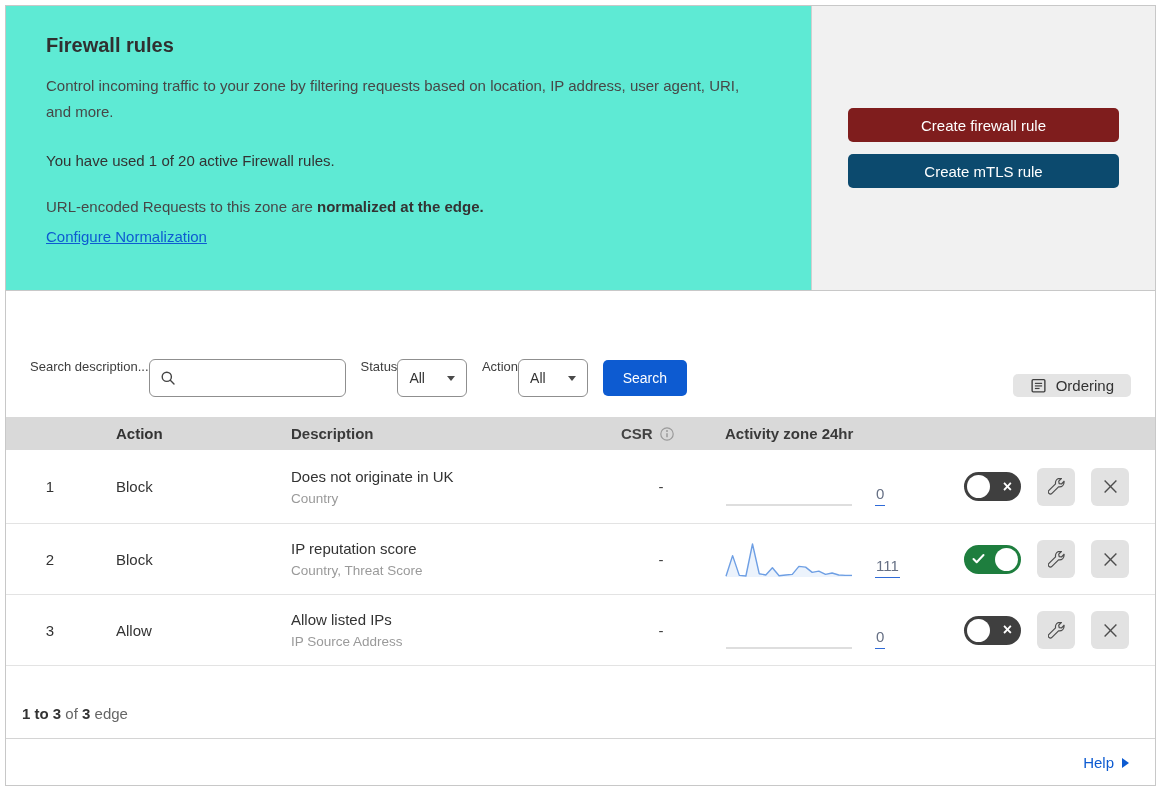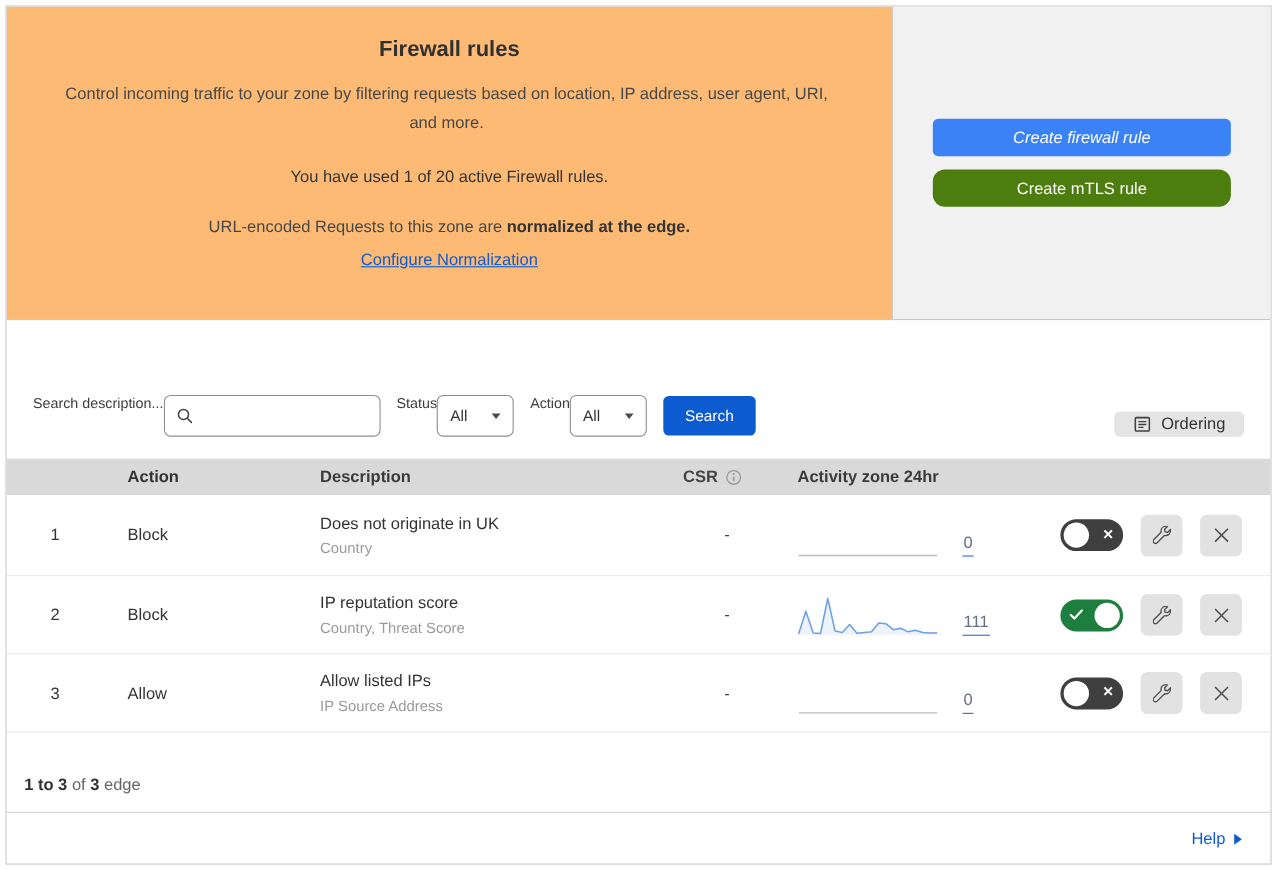--- a/index.html
+++ b/index.html
@@ -7,21 +7,21 @@
   body { font-family: "Liberation Sans", sans-serif; color: #333; font-size: 15px; }
 
   .card {
     margin: 5px; width: 1151px; height: 781px;
     border: 1px solid #c8c8c8; background: #fff;
     display: flex; flex-direction: column; overflow: hidden;
   }
 
   
   .top { display: flex; height: 285px; border-bottom: 1px solid #c8c8c8; flex: none; }
-  .top-left { flex: 1; padding: 28px 40px 0 40px; border-right: 1px solid #cfcfcf; background: #fdba74; text-align: center; }
+  .top-left { flex: 1; padding: 28px 40px 0 40px; border-right: 1px solid #cfcfcf; background: #5eead4; }
   .page-title { font-size: 20px; font-weight: 600; color: #303030; margin-bottom: 16px; }
   .lede { font-size: 15px; color: #474747; line-height: 1.75; max-width: 720px; }
   .usage { font-size: 15px; font-weight: 400; color: #333; margin-top: 26px; }
   .norm { font-size: 15px; color: #474747; margin-top: 26px; line-height: 1.6; }
   .norm b { color: #333; }
   .norm-link { display: inline-block; margin-top: 6px; text-decoration: underline; cursor: pointer; }
 
   .top-right {
     width: 343px; background: #f1f1f1; flex: none;
     display: flex; flex-direction: column; justify-content: center; align-items: center; gap: 12px;
@@ -101,22 +101,22 @@
     <div class="top-left">
       <div class="page-title">Firewall rules</div>
       <div class="lede">Control incoming traffic to your zone by filtering requests based on location, IP address, user agent, URI, and more.</div>
       <div class="usage">You have used 1 of 20 active Firewall rules.</div>
       <div class="norm">
         <span>URL-encoded Requests to this zone are </span><b>normalized at the edge.</b><br>
         <a class="norm-link link-blue" style="color: rgb(13, 91, 209);">Configure Normalization</a>
       </div>
     </div>
     <div class="top-right">
-      <button class="btn-primary accent-bg" style="background: #3b82f6; font-style: italic;">Create firewall rule</button>
-      <button class="btn-primary accent-bg" style="background: #4d7c0f; border-radius: 11px;">Create mTLS rule</button>
+      <button class="btn-primary accent-bg" style="background: #7f1d1d;">Create firewall rule</button>
+      <button class="btn-primary accent-bg" style="background: #0c4a6e;">Create mTLS rule</button>
     </div>
   </div>
 
   <div class="filters">
     <div class="fgroup">
       <div class="flabel">Search description...</div>
       <div class="search-box">
         <span style="line-height:0;">
           <svg width="16" height="16" viewBox="0 0 16 16">
               <circle cx="6.8" cy="6.8" r="4.6" fill="none" stroke="#444" stroke-width="1.4"></circle>

